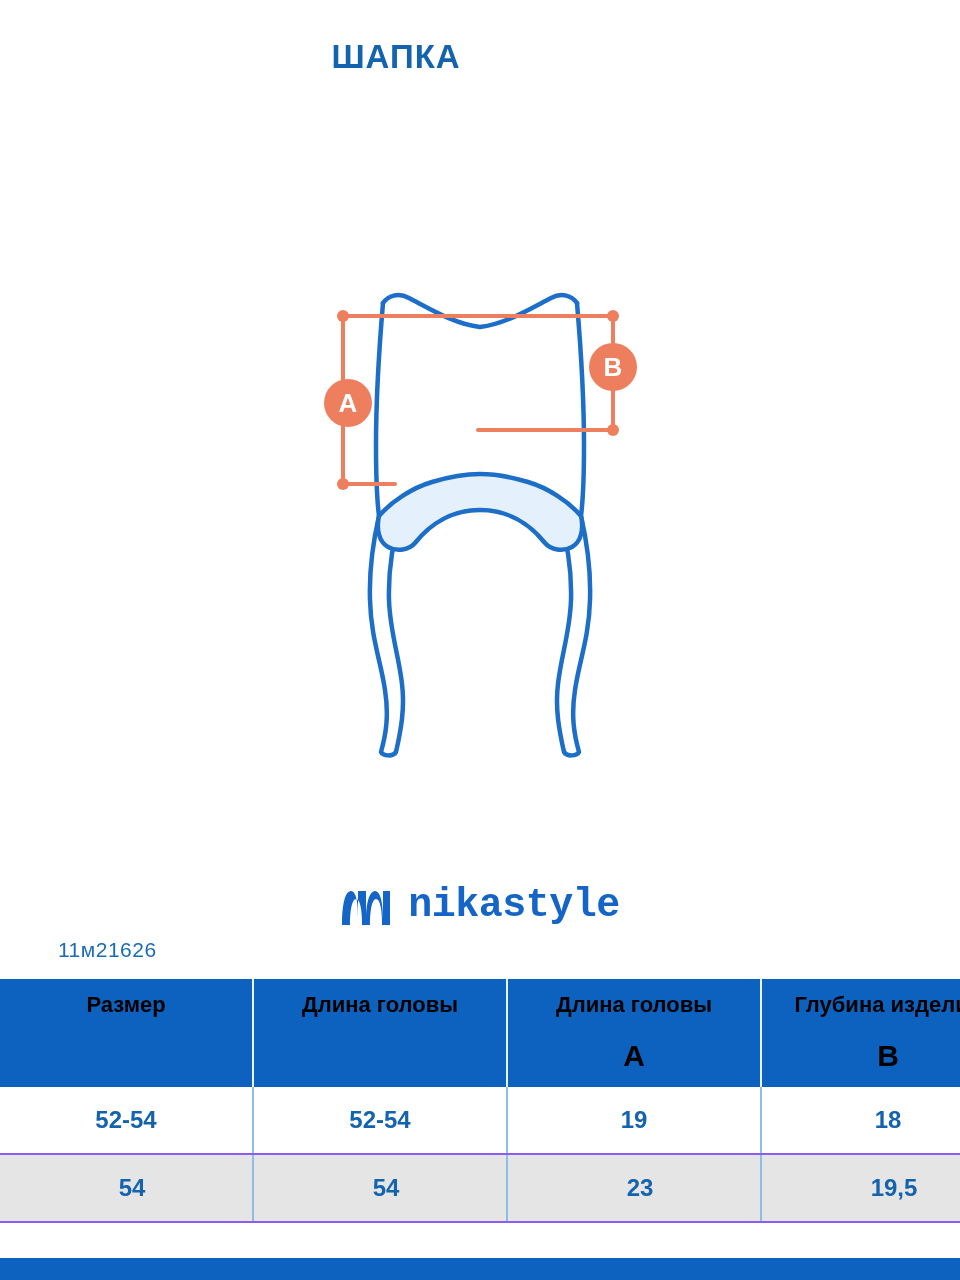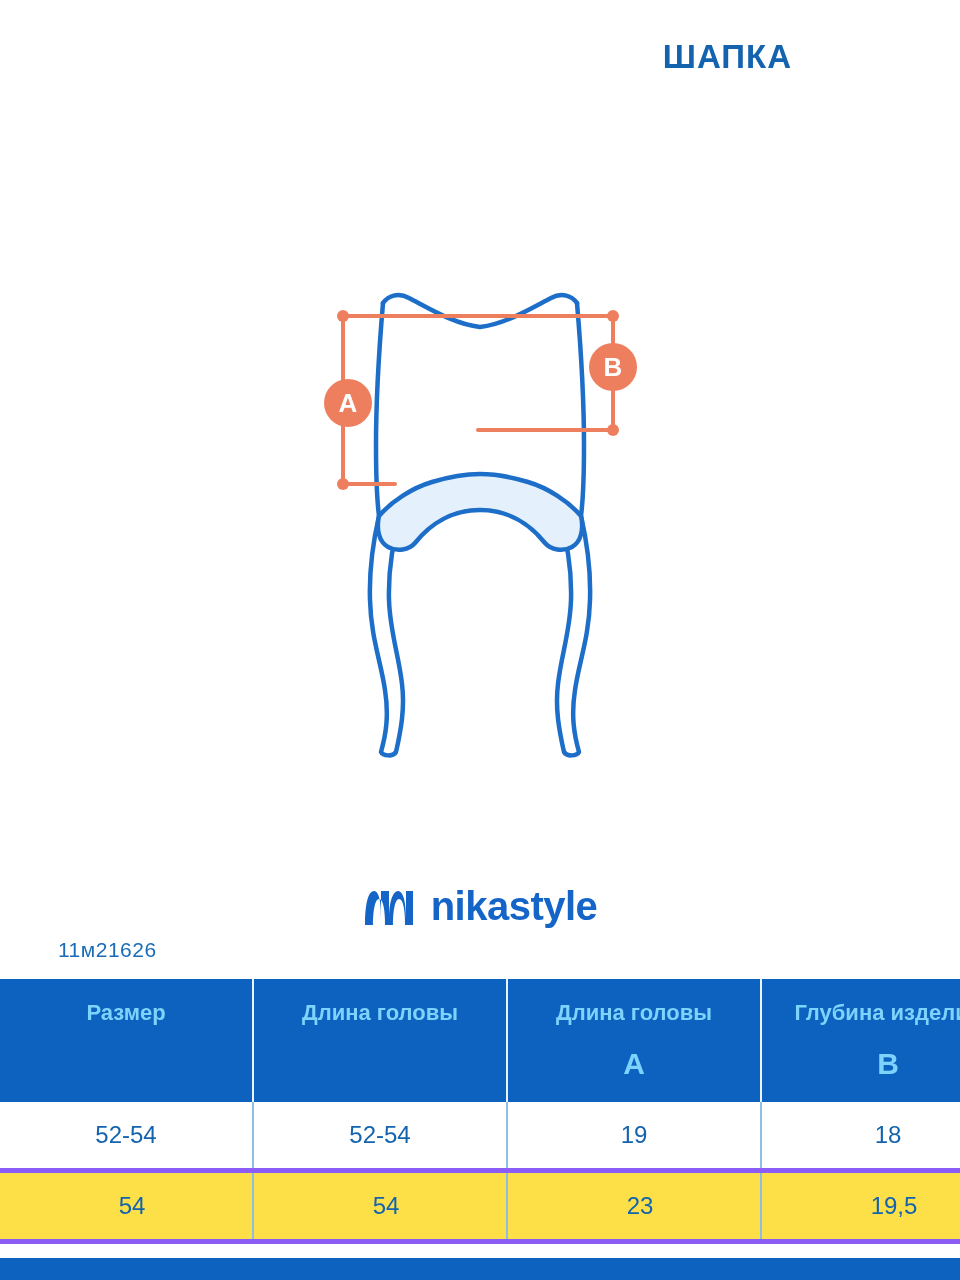--- a/index.html
+++ b/index.html
@@ -14,21 +14,21 @@
     font-family: "Liberation Sans", "DejaVu Sans", sans-serif;
     overflow: hidden;
   }
 
   
   .page-title {
     position: absolute;
     top: 38px;
     left: 0;
     width: 792px;
-    text-align: right;
+    text-align: center;
     font-size: 33px;
     font-weight: bold;
     letter-spacing: 1px;
     color: #1463ae;
   }
 
   
   .illustration {
     position: absolute;
     top: 260px;
@@ -40,20 +40,21 @@
   
   .brand {
     position: absolute;
     top: 885px;
     left: 0;
     width: 960px;
     display: flex;
     align-items: center;
     justify-content: center;
     gap: 16px;
+    font-family: Liberation Mono, monospace;
   }
   .brand-mark {
     display: block;
     width: 52px;
     height: 42px;
   }
   .brand-name {
     font-size: 40px;
     font-weight: bold;
     letter-spacing: -0.5px;
@@ -80,23 +81,23 @@
     border-collapse: collapse;
     table-layout: fixed;
   }
   .size-table th,
   .size-table td {
     width: 240px;
     text-align: center;
     vertical-align: middle;
   }
   .size-table thead th {
-    height: 123px;
+    height: 108px;
     background: #0c62be;
-    color: #7dd3fc;
+    color: #000000;
     font-size: 22px;
     font-weight: bold;
     border-right: 2px solid #eaf4fc;
     padding: 0 6px;
     line-height: 1.15;
   }
   .size-table thead th:last-child { border-right: none; }
   .th-inner {
     display: flex;
     flex-direction: column;
@@ -107,28 +108,28 @@
   .th-letter {
     display: block;
     font-size: 30px;
     font-weight: bold;
     margin-top: 22px;
     min-height: 34px;
   }
   .size-table tbody td {
     height: 64px;
     font-size: 24px;
-    font-weight: normal;
+    font-weight: bold;
     color: #1463ae;
     border-right: 2px solid #8fbde4;
-    border-bottom: 5px solid #8b5cf6;
+    border-bottom: 2px solid #8b5cf6;
   }
   .size-table tbody td:last-child { border-right: none; }
   .size-table tbody tr.row-odd td { background: #ffffff; }
-  .size-table tbody tr.row-even td { background: #fde047; padding-left: 13px; }
+  .size-table tbody tr.row-even td { background: #e5e5e5; padding-left: 13px; }
 
   
   .footer-bar {
     position: absolute;
     left: 0;
     top: 1258px;
     width: 960px;
     height: 22px;
     background: #0c62be;
   }

